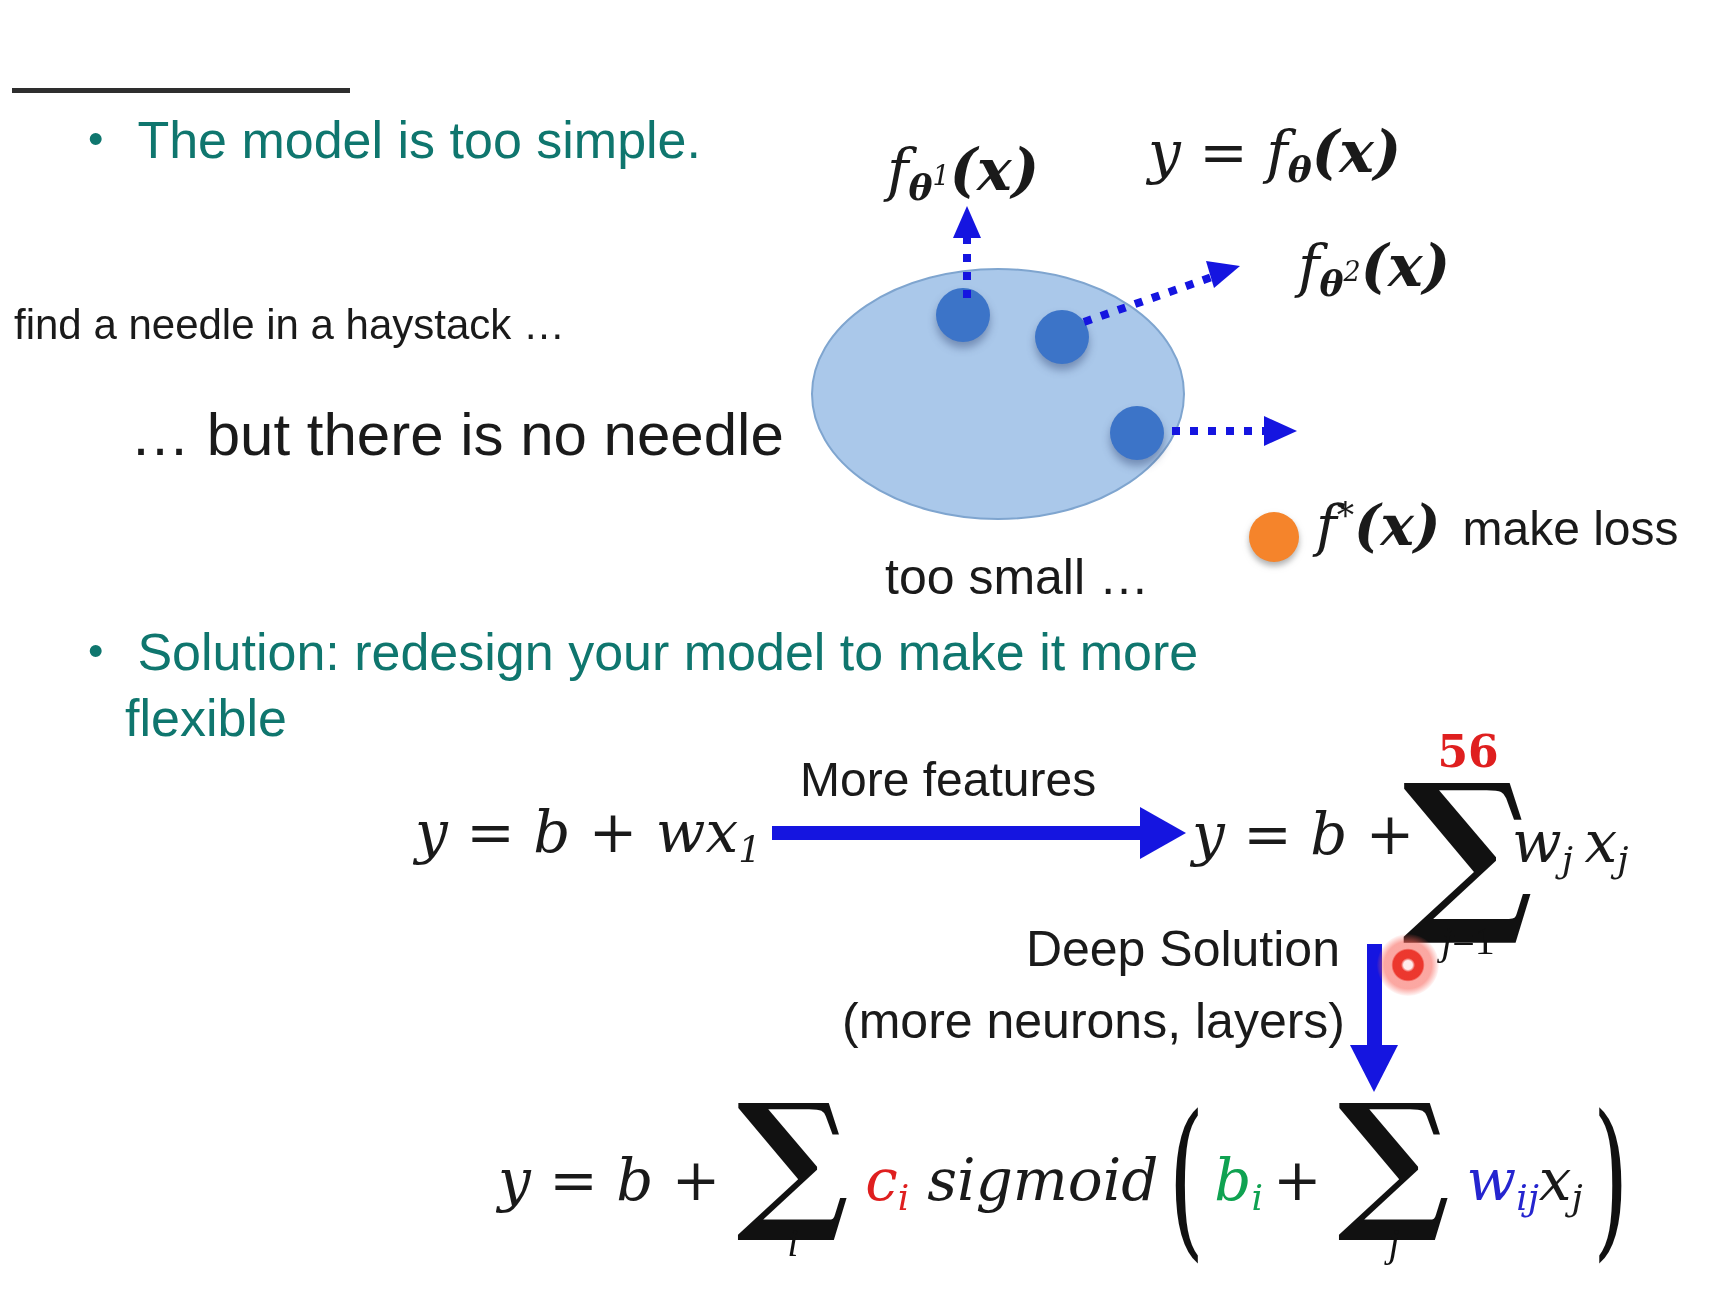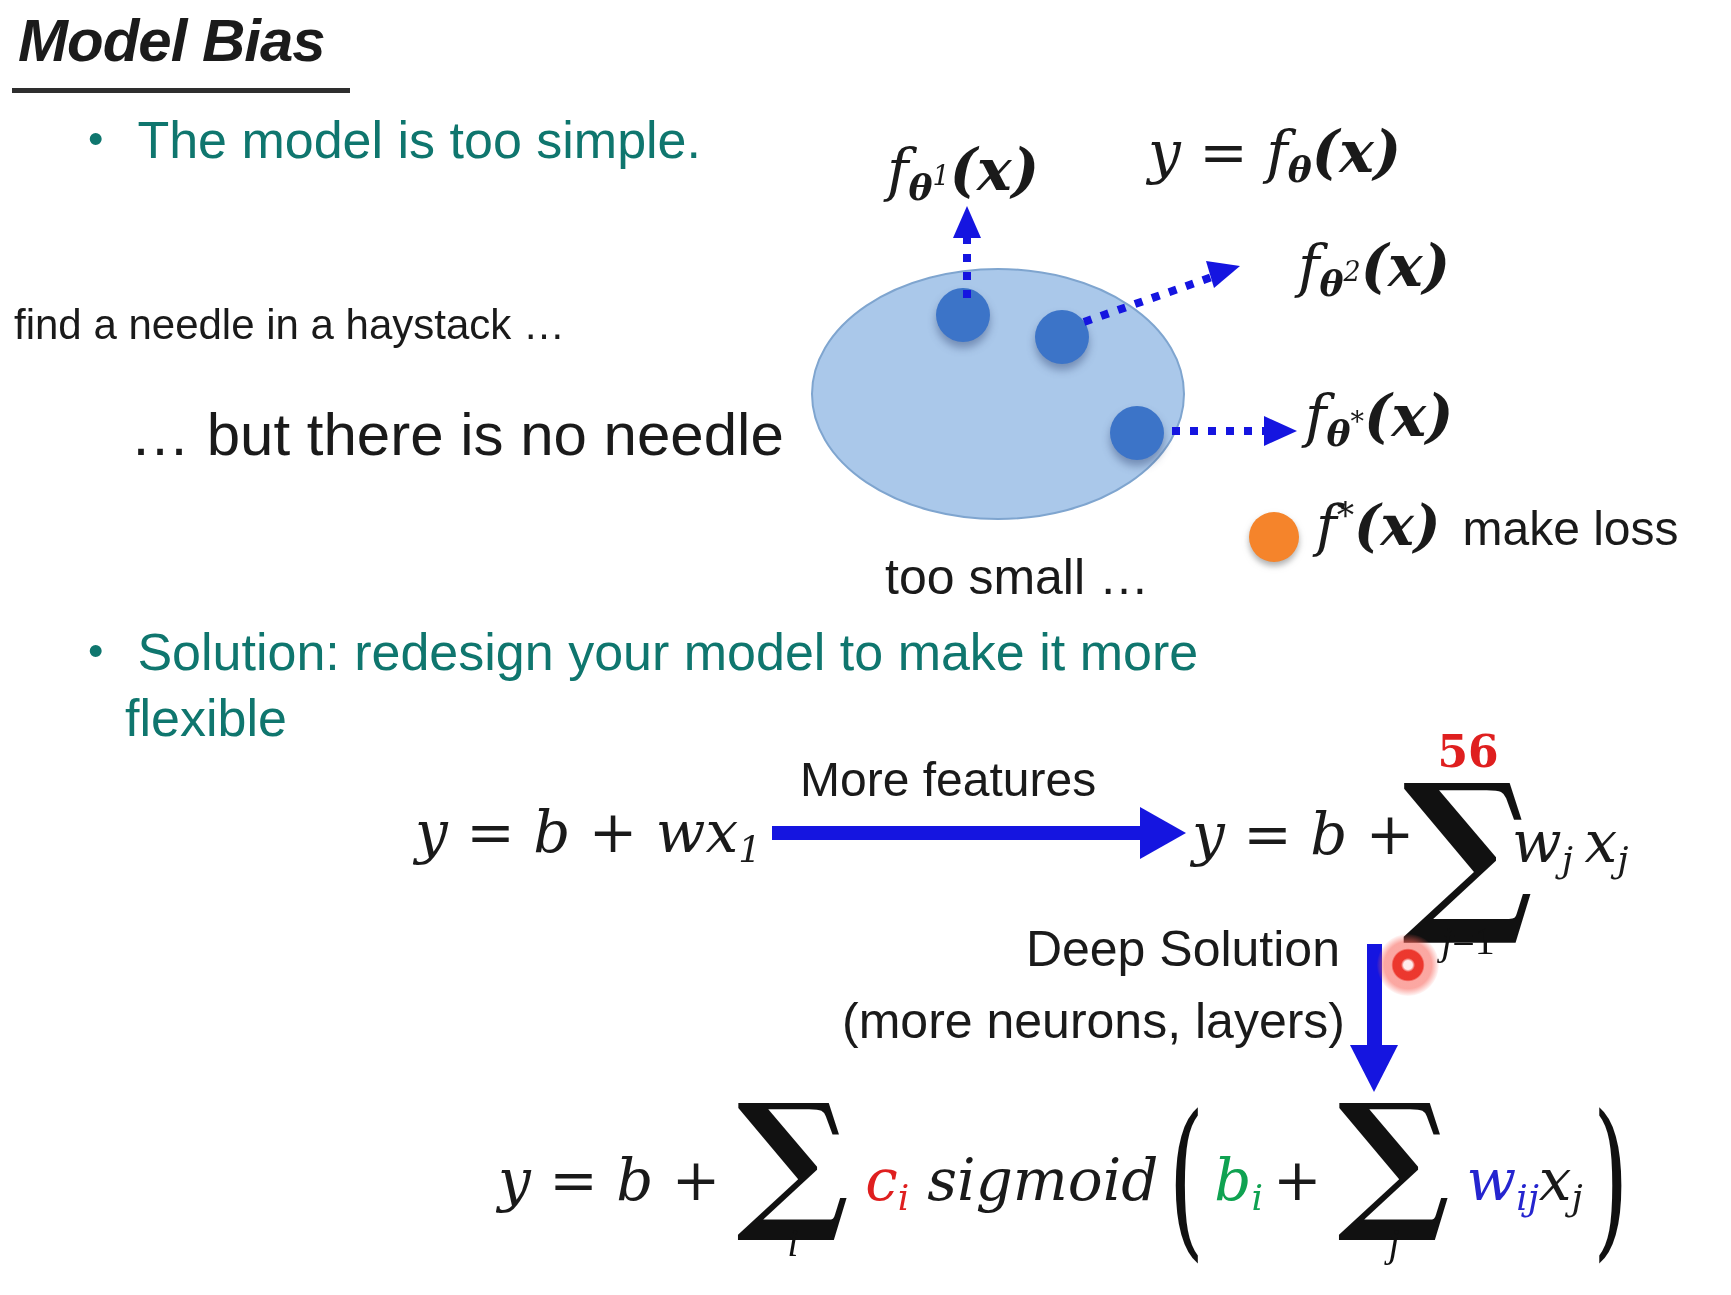--- a/index.html
+++ b/index.html
@@ -96,42 +96,38 @@
 
     <circle class="orange-dot" cx="1274" cy="537" r="25"></circle>
 
     <rect class="arrow-fill" x="772" y="826" width="372" height="14"></rect>
     <polygon class="arrow-fill" points="1186,833 1140,807 1140,859"></polygon>
 
     <rect class="arrow-fill" x="1367" y="944" width="15" height="104"></rect>
     <polygon class="arrow-fill" points="1374,1092 1350,1045 1398,1045"></polygon>
   </svg>
 
-  <div class="abs title">Model Bias</div>
   <div class="abs title-underline"></div>
 
   <div class="abs bullet-row" style="left:88px;top:110px;">
     <span class="bullet-marker">•</span><span>The model is too simple.</span>
   </div>
 
   <div class="abs math fs58" style="left:887px;top:136px;">
     <span>f</span><sub><span class="boldsym">θ</span><sup>1</sup></sub><span class="boldsym">(</span><span class="boldsym">x</span><span class="boldsym">)</span>
   </div>
 
   <div class="abs math fs58" style="left:1148px;top:118px;">
     <span>y = f</span><sub><span class="boldsym">θ</span></sub><span class="boldsym">(</span><span class="boldsym">x</span><span class="boldsym">)</span>
   </div>
 
   <div class="abs math fs58" style="left:1298px;top:232px;">
     <span>f</span><sub><span class="boldsym">θ</span><sup>2</sup></sub><span class="boldsym">(</span><span class="boldsym">x</span><span class="boldsym">)</span>
   </div>
 
-  <div class="abs math fs58" style="left:1305px;top:382px;">
-    <span>f</span><sub><span class="boldsym">θ</span><sup>*</sup></sub><span class="boldsym">(</span><span class="boldsym">x</span><span class="boldsym">)</span>
-  </div>
 
   <div class="abs sans fs42" style="left:14px;top:301px;">find a needle in a haystack …</div>
   <div class="abs sans fs45" style="left:130px;top:400px;">… but there is no needle</div>
 
   <div class="abs sans fs50" style="left:885px;top:548px;">too small …</div>
 
   <div class="abs" style="left:1316px;top:492px;display:flex;align-items:baseline;gap:22px;">
     <span class="math fs56"><span>f</span><sup>*</sup><span class="boldsym">(</span><span class="boldsym">x</span><span class="boldsym">)</span></span>
     <span class="sans fs48">make loss</span>
   </div>

